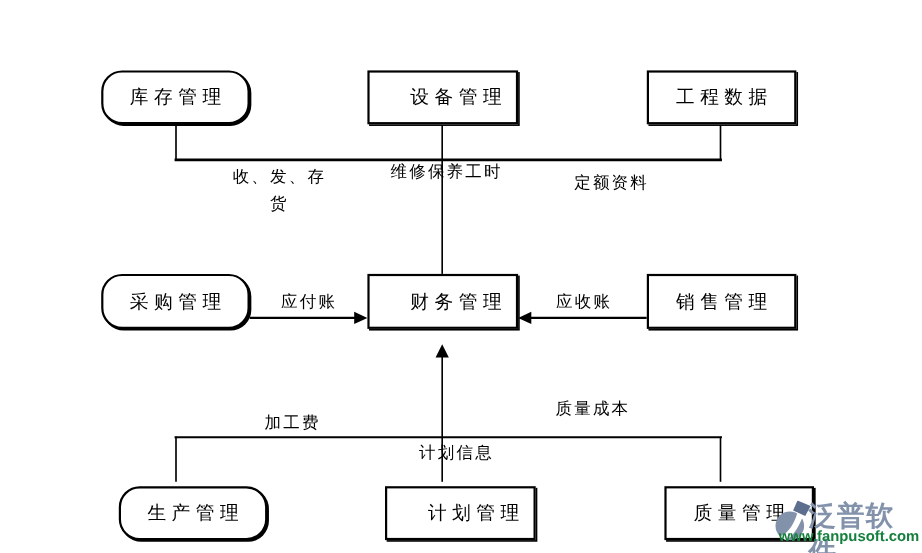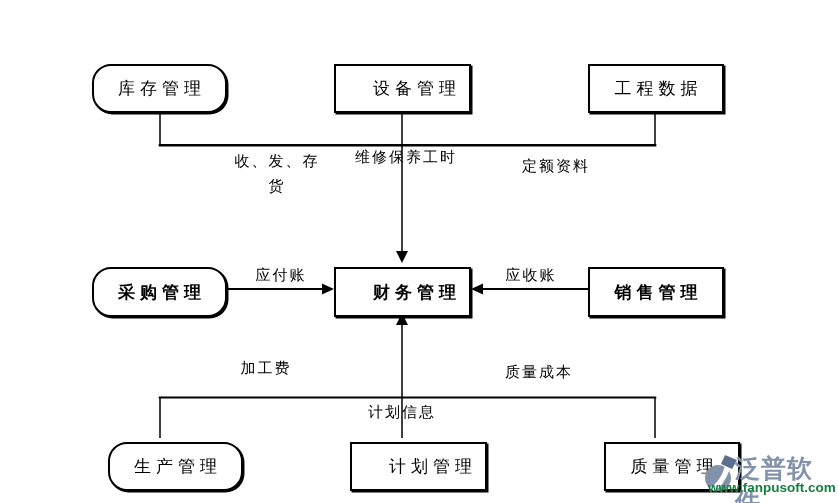--- a/index.html
+++ b/index.html
@@ -17,44 +17,44 @@
     box-sizing: border-box;
     border: 2px solid #000000;
     background: #ffffff;
     box-shadow: 1.5px 1.5px 0 0 #000000;
     display: flex; align-items: center; justify-content: center;
     font-size: 17px; color: #000000;
     letter-spacing: 5px; text-indent: 5px;
     white-space: nowrap;
   }
   .row1 { top: 64px;  height: 49px; }
-  .row2 { top: 267px; height: 50px; font-weight: bold; }
+  .row2 { top: 249px; height: 50px; }
   .row3 { top: 442px; height: 49px; margin-left: 16px; }
   .col-left  { left: 92px;  width: 135px; border-radius: 19px; }
   .col-mid   { left: 334px; width: 137px; padding-left: 24px; }
   .col-right { left: 588px; width: 136px; }
 
   .edge-label {
     position: absolute;
     font-size: 15px; color: #000000;
     letter-spacing: 2px;
     text-align: center;
     line-height: 25px;
     white-space: nowrap;
   }
   .two-line { white-space: normal; }
 
-  #lbl-receive      { left: 197px; top: 149px; width: 160px; }
+  #lbl-receive      { left: 174px; top: 149px; width: 160px; }
   #lbl-maintenance  { left: 344px; top: 145px; width: 124px; }
   #lbl-quota        { left: 506px; top: 155px; width: 100px; font-family: Liberation Mono, monospace; }
   #lbl-payable      { left: 241px; top: 263px; width: 80px;  }
   #lbl-receivable   { left: 491px; top: 263px; width: 80px;  }
-  #lbl-processing   { left: 226px; top: 356px; width: 80px; text-align: center;  }
+  #lbl-processing   { left: 226px; top: 373px; width: 80px; text-align: center;  }
   #lbl-quality-cost { left: 489px; top: 360px; width: 100px; }
-  #lbl-plan-info    { left: 352px; top: 400px; width: 100px; }
+  #lbl-plan-info    { left: 365px; top: 400px; width: 100px; }
 
   #watermark { position: absolute; left: 700px; top: 452px; width: 138px; height: 51px; }
   #wm-glyph  { position: absolute; left: 4px; top: 3px; }
   #wm-brand  {
     position: absolute; left: 35px; top: 0px;
     font-size: 25px; font-weight: bold; letter-spacing: 1px;
     font-family: "Liberation Sans", "DejaVu Sans", sans-serif;
   }
   #wm-url {
     position: absolute; left: 8px; top: 28px;

